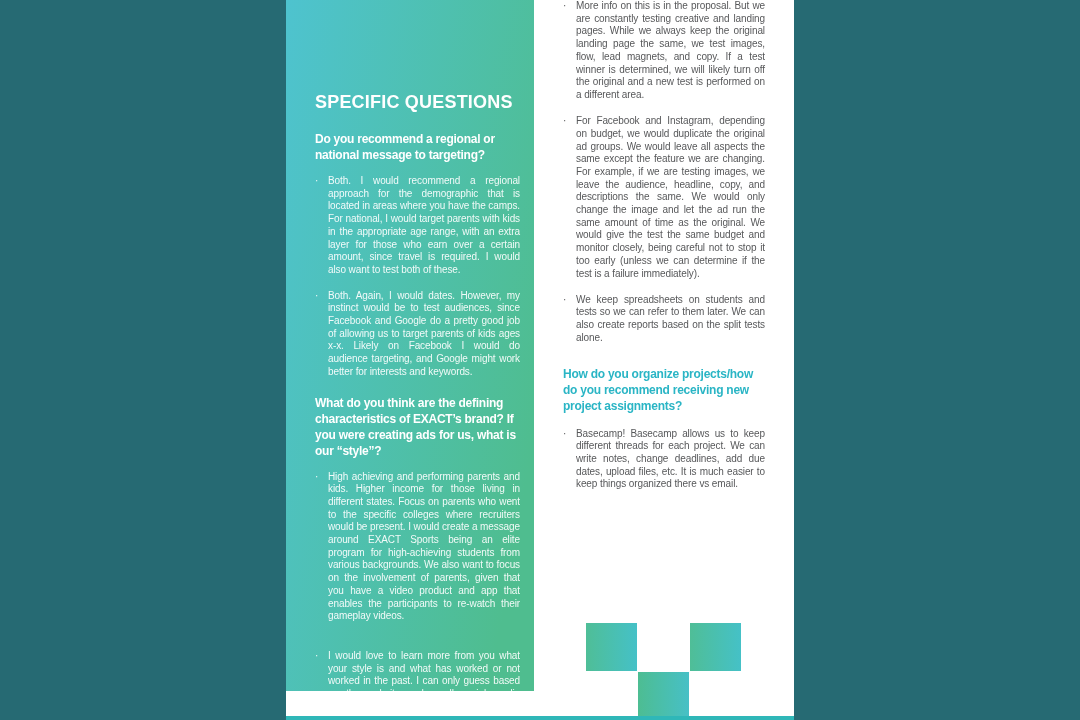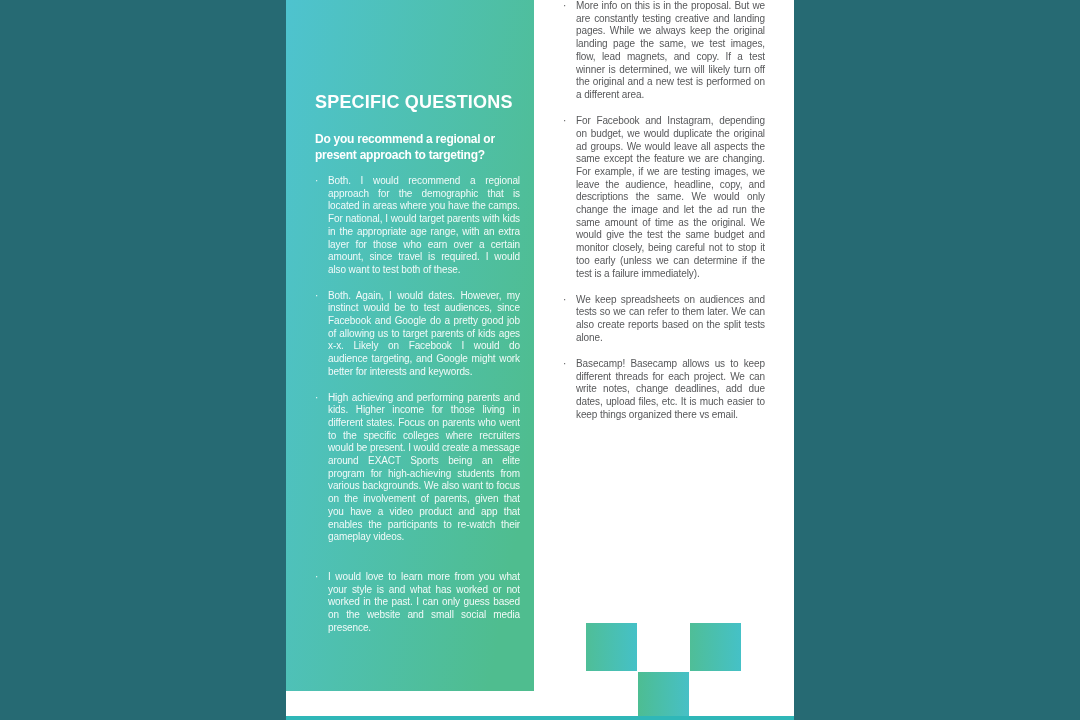--- a/index.html
+++ b/index.html
@@ -69,31 +69,32 @@
   }
 </style>
 </head>
 <body>
 
 <div class="page">
 
   <div class="left-panel">
     <h1 class="panel-title">SPECIFIC QUESTIONS</h1>
 
-    <h2 class="q-heading">Do you recommend a regional or present approach to targeting?</h2>
+    <h2 class="q-heading">Do you recommend a regional or national message to targeting?</h2>
     <div class="bullet">
       <span class="dot">·</span>
       <p>Both. I would recommend a regional approach for the demographic that is located in areas where you have the camps. For national, I would target parents with kids in the appropriate age range, with an extra layer for those who earn over a certain amount, since travel is required. I would also want to test both of these.</p>
     </div>
 
     <div class="bullet">
       <span class="dot">·</span>
       <p>Both. Again, I would dates. However, my instinct would be to test audiences, since Facebook and Google do a pretty good job of allowing us to target parents of kids ages x-x. Likely on Facebook I would do audience targeting, and Google might work better for interests and keywords.</p>
     </div>
 
+    <h2 class="q-heading">What do you think are the defining characteristics of EXACT’s brand? If you were creating ads for us, what is our “style”?</h2>
     <div class="bullet">
       <span class="dot">·</span>
       <p>High achieving and performing parents and kids. Higher income for those living in different states. Focus on parents who went to the specific colleges where recruiters would be present. I would create a message around EXACT Sports being an elite program for high-achieving students from various backgrounds. We also want to focus on the involvement of parents, given that you have a video product and app that enables the participants to re-watch their gameplay videos.</p>
     </div>
     <div class="spacer-lg"></div>
     <div class="bullet">
       <span class="dot">·</span>
       <p>I would love to learn more from you what your style is and what has worked or not worked in the past. I can only guess based on the website and small social media presence.</p>
     </div>
   </div>
@@ -103,23 +104,24 @@
     <div class="bullet">
       <span class="dot">·</span>
       <p>More info on this is in the proposal. But we are constantly testing creative and landing pages. While we always keep the original landing page the same, we test images, flow, lead magnets, and copy. If a test winner is determined, we will likely turn off the original and a new test is performed on a different area.</p>
     </div>
     <div class="bullet">
       <span class="dot">·</span>
       <p>For Facebook and Instagram, depending on budget, we would duplicate the original ad groups. We would leave all aspects the same except the feature we are changing. For example, if we are testing images, we leave the audience, headline, copy, and descriptions the same. We would only change the image and let the ad run the same amount of time as the original. We would give the test the same budget and monitor closely, being careful not to stop it too early (unless we can determine if the test is a failure immediately).</p>
     </div>
     <div class="bullet">
       <span class="dot">·</span>
-      <p>We keep spreadsheets on audiences and tests so we can refer to them later. We can also create reports based on the split tests alone.</p>
+      <p>We keep spreadsheets on students and tests so we can refer to them later. We can also create reports based on the split tests alone.</p>
     </div>
 
+    <h2 class="q-heading second">How do you organize projects/how do you recommend receiving new project assignments?</h2>
     <div class="bullet">
       <span class="dot">·</span>
       <p>Basecamp! Basecamp allows us to keep different threads for each project. We can write notes, change deadlines, add due dates, upload files, etc. It is much easier to keep things organized there vs email.</p>
     </div>
   </div>
 
   <div class="sq sq1"></div>
   <div class="sq sq2"></div>
   <div class="sq sq3"></div>
 

